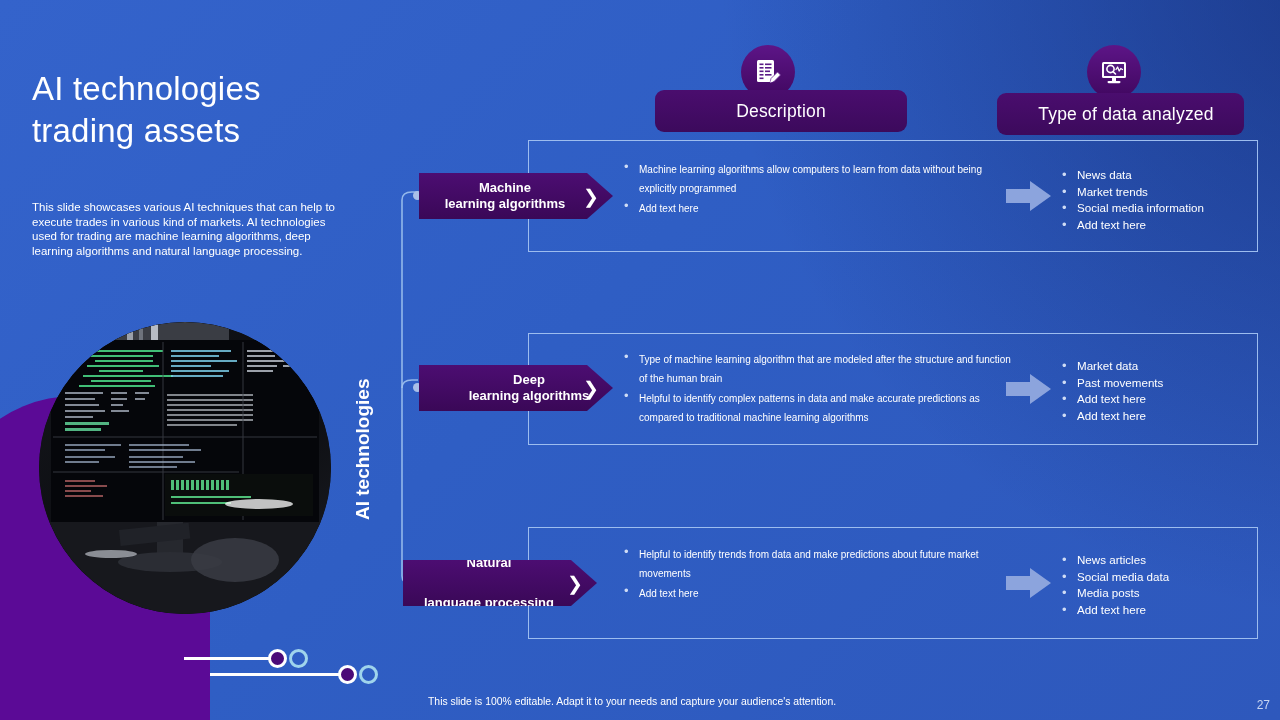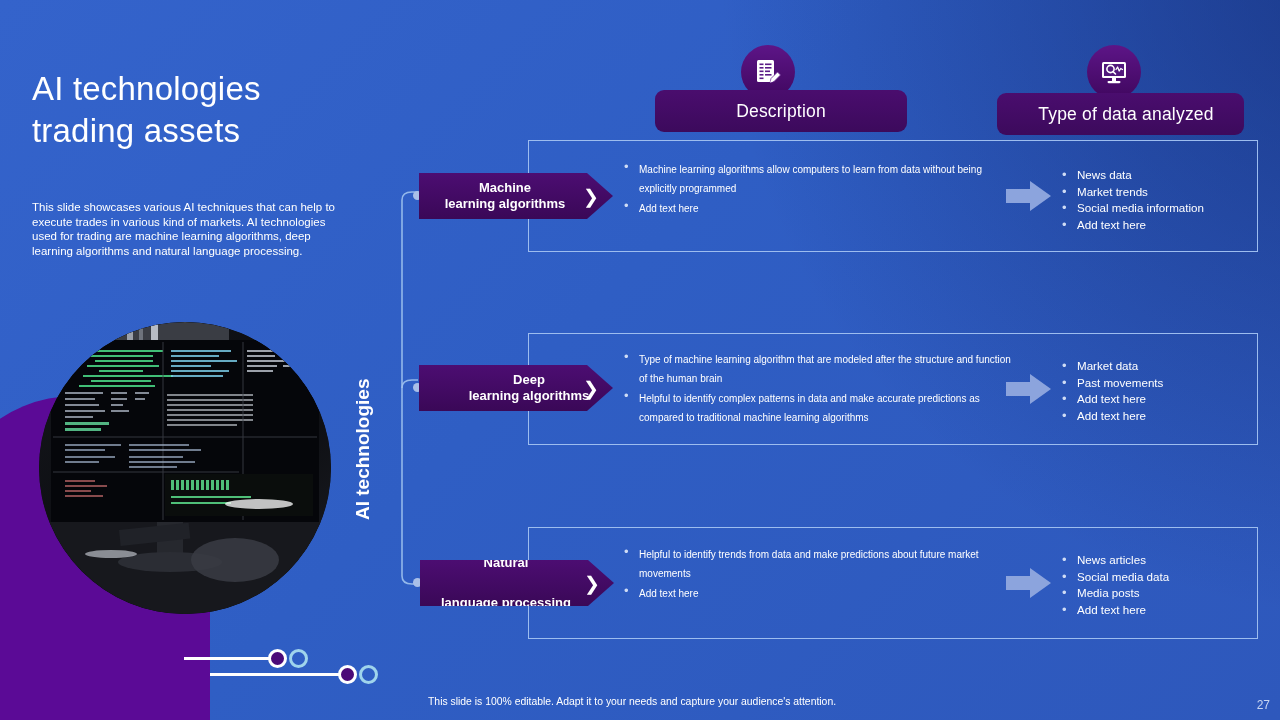--- a/index.html
+++ b/index.html
@@ -380,21 +380,21 @@
     <ul class="bul data">
       <li>Market data</li>
       <li>Past movements</li>
       <li>Add text here</li>
       <li>Add text here</li>
     </ul>
   </div>
 
   <div class="rowbox" style="left:528px;top:527px;width:730px;height:112px;"></div>
   <div class="tag-dot" style="left:413px;top:578px;"></div>
-  <div class="tag" style="left:420px;top:560px;width:194px;gap:24px;">
+  <div class="tag" style="left:403px;top:560px;width:194px;gap:24px;">
     <span>Natural</span>
     <span>language processing</span>
     <span class="chev">❯</span>
   </div>
   <div class="desc-col" style="left:622px;top:545px;width:392px;">
     <ul class="bul">
       <li>Helpful to identify trends from data and make predictions about future market movements</li>
       <li>Add text here</li>
     </ul>
   </div>

